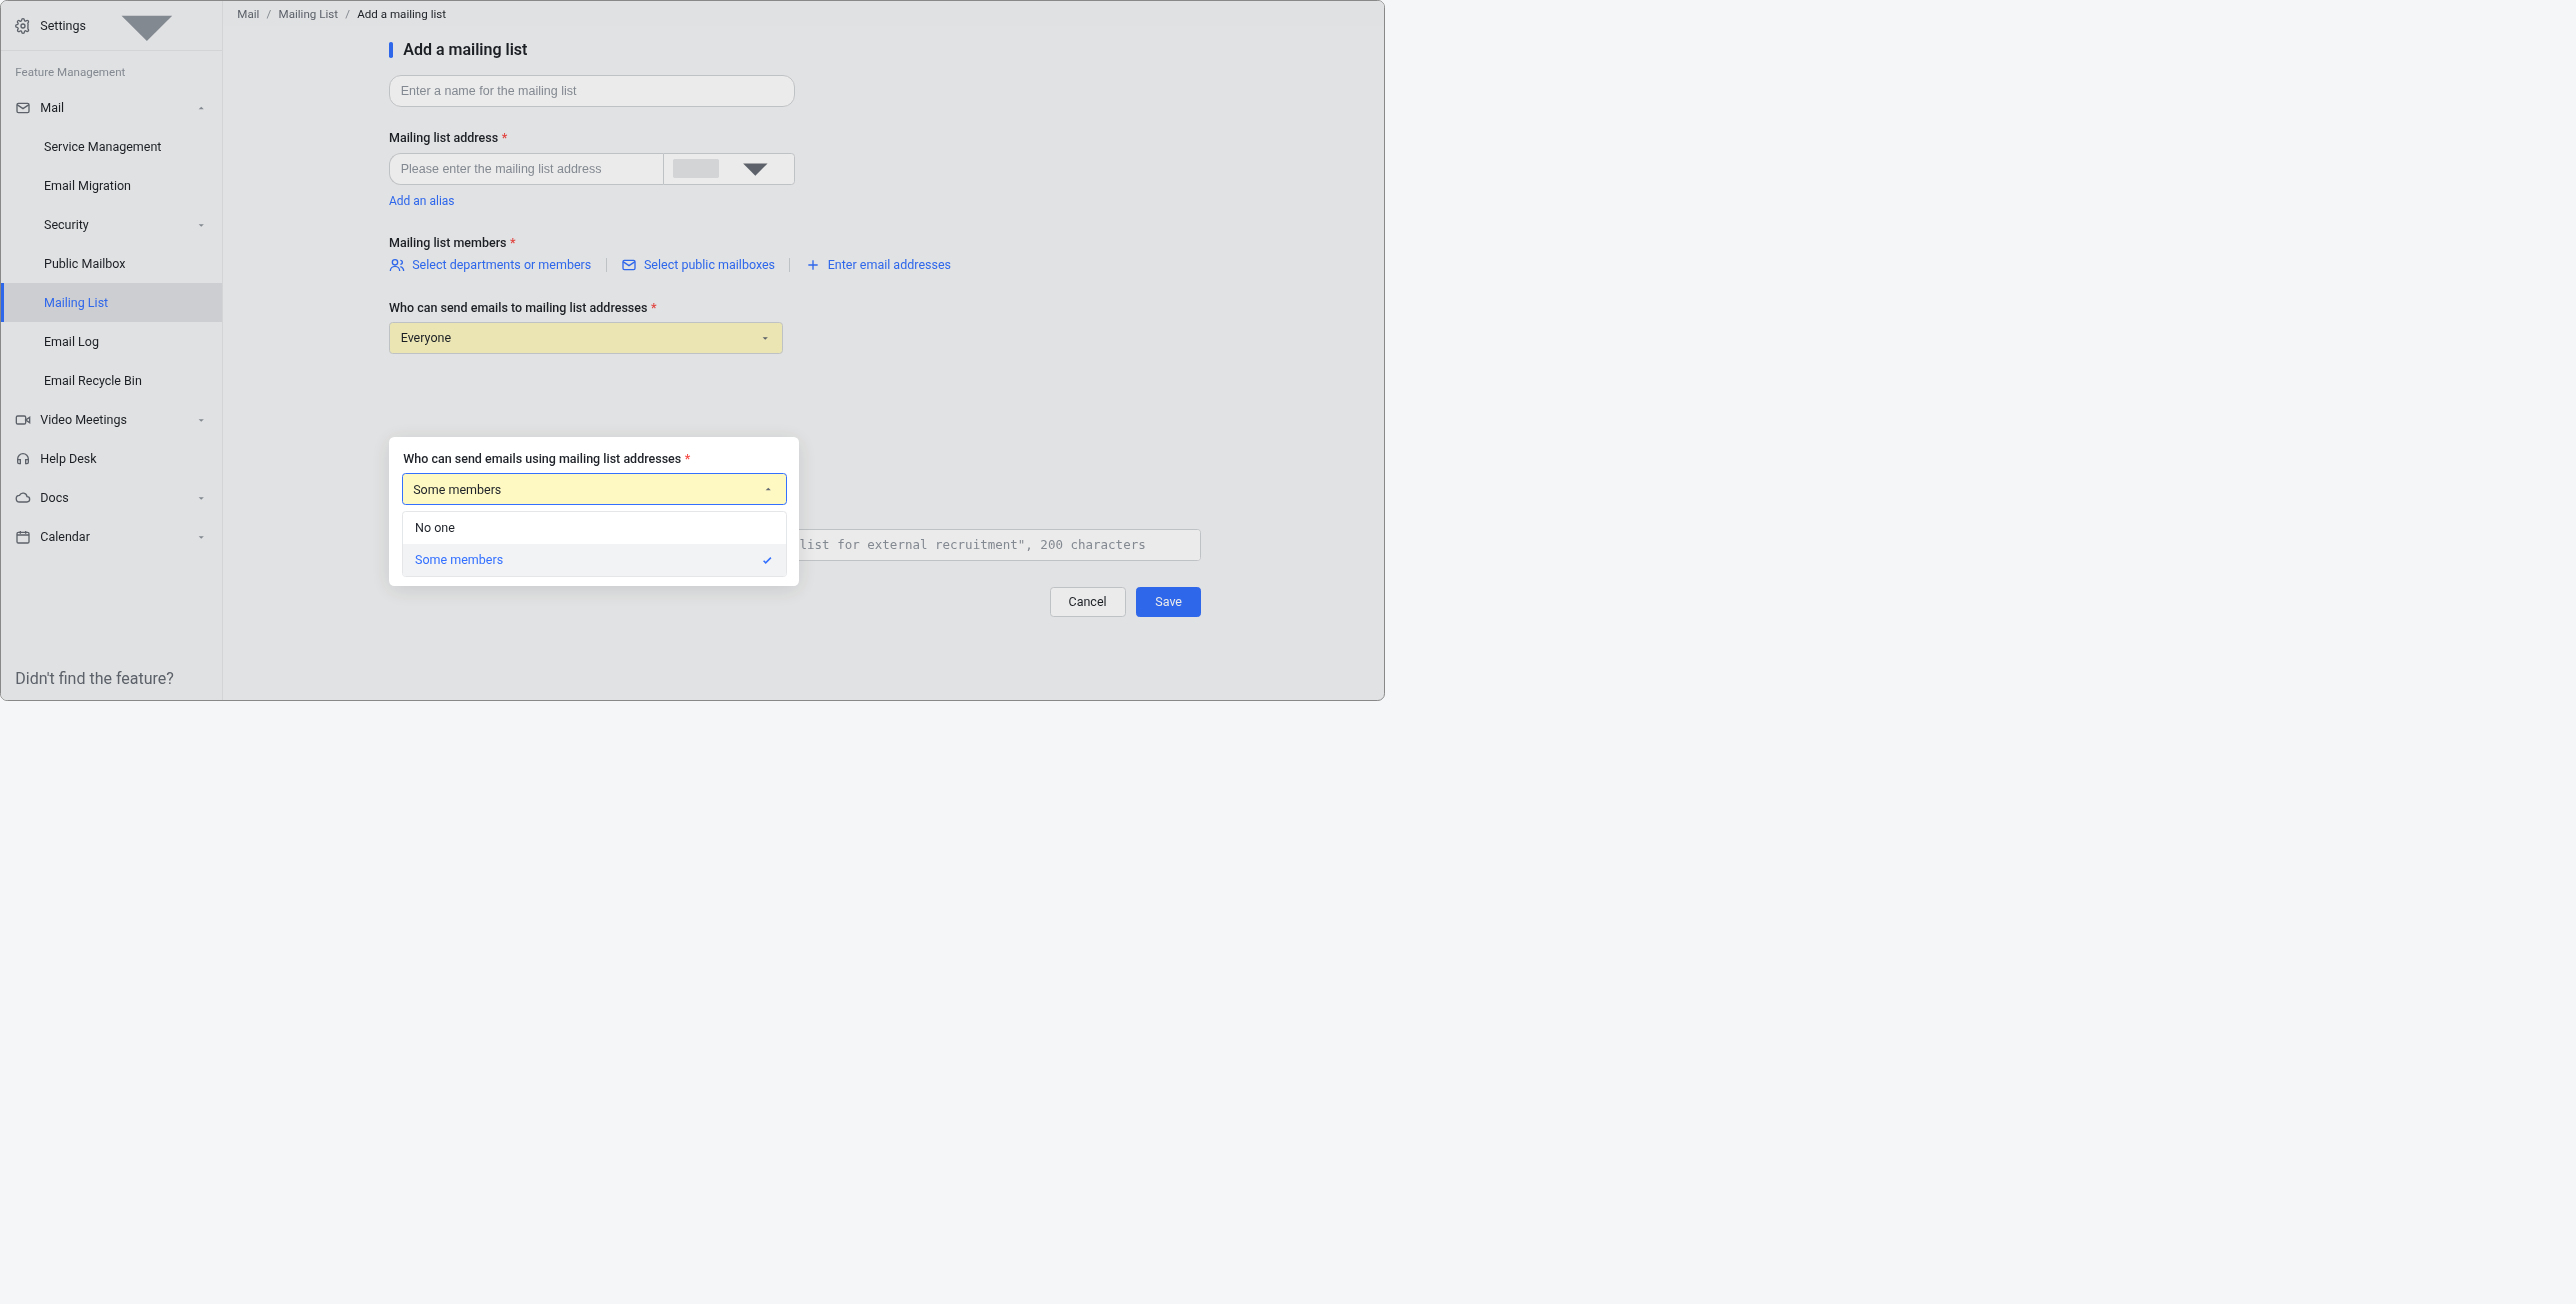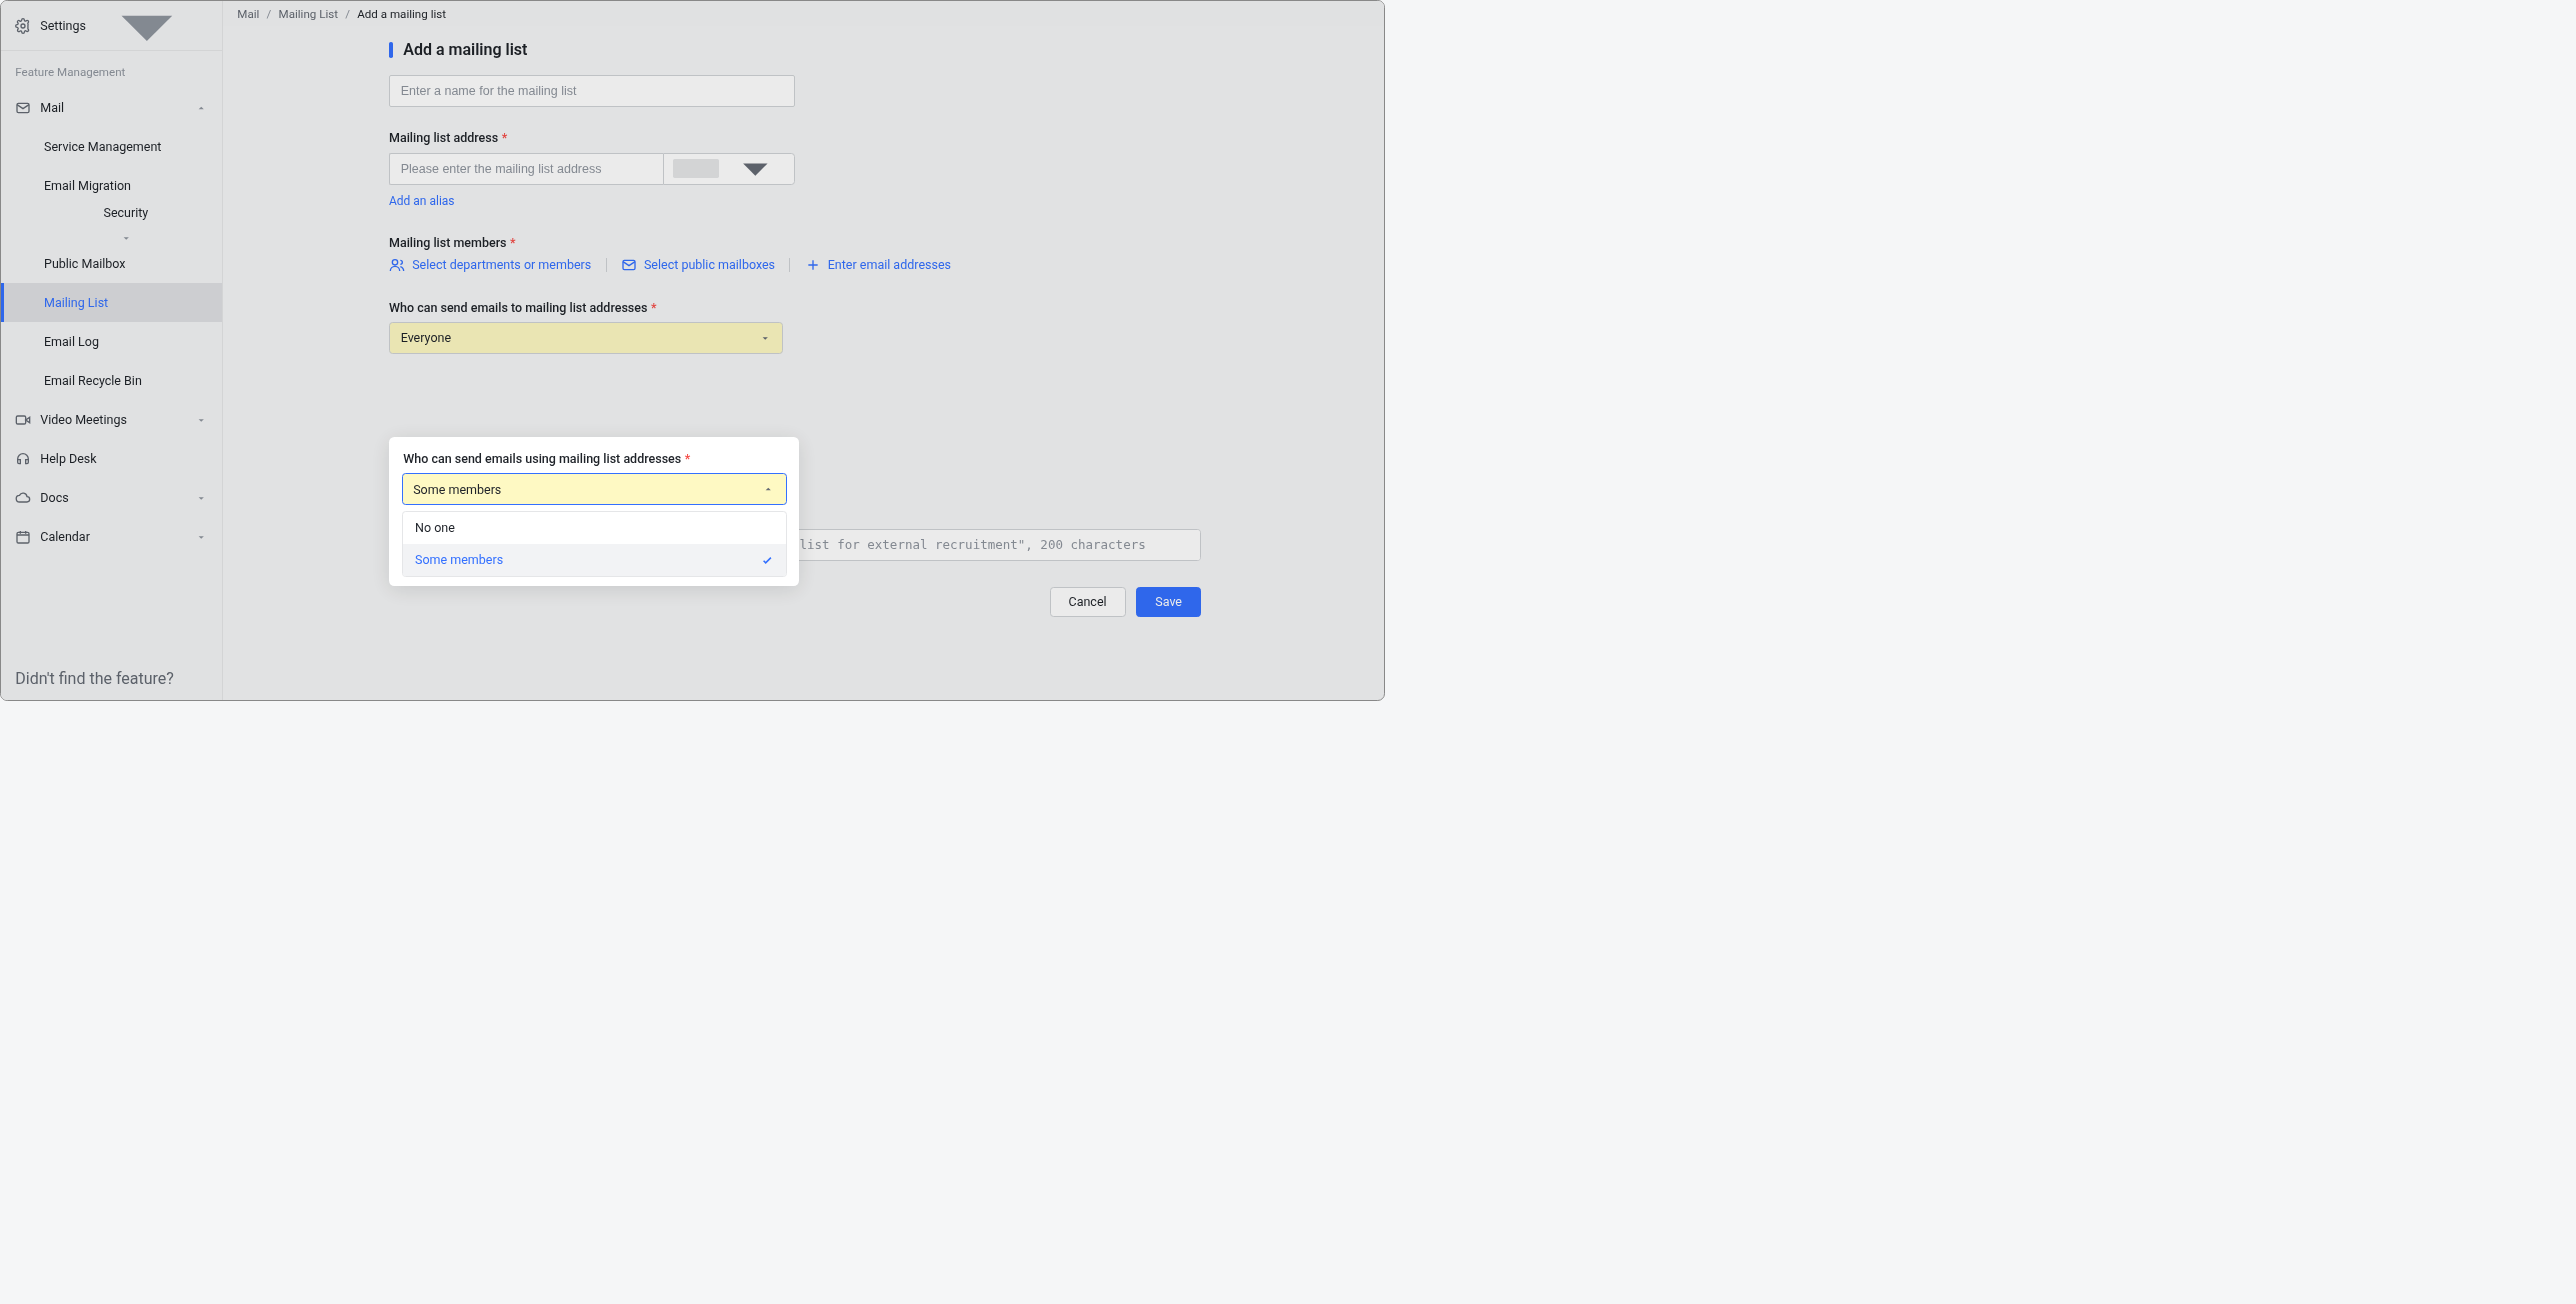--- a/index.html
+++ b/index.html
@@ -111,21 +111,21 @@
     margin-bottom: 19.7px;
   }
   .page-title .bar { width: 3.6px; height: 16px; background: #3370ff; border-radius: 1.8px; }
   .form-row { margin-bottom: 23px; }
   .form-label { font-size: 12.5px; font-weight: 500; margin-bottom: 7.2px; display: flex; align-items: center; gap: 3.6px; }
   .req { color: #f54a45; }
   .text-input {
     width: 406px;
     height: 32px;
     border: 0.9px solid #d0d3d6;
-    border-radius: 2px;
+    border-radius: 12px;
     padding: 0 10.7px;
     font-size: 12.5px;
     background: #fff;
     color: #1f2329;
   }
   .text-input::placeholder { color: #8f959e; }
   .addr-row { display: flex; width: 406px; }
   .addr-row .text-input { flex: 1; border-top-right-radius: 0; border-bottom-right-radius: 0; border-right: none; width: auto; }
   .domain-sel {
     width: 132px;
@@ -259,21 +259,21 @@
     <div class="nav-item sub">
       <div class="nav-left">
           <span>Service Management</span>
         </div>
     </div>
     <div class="nav-item sub">
       <div class="nav-left">
           <span>Email Migration</span>
         </div>
     </div>
-    <div class="nav-item sub" style="justify-content:space-between;flex-direction:column;">
+    <div class="nav-item sub" style="justify-content:space-between;">
       <div class="nav-left">
           <span>Security</span>
         </div>
       <svg class="chev" viewBox="0 0 24 24" fill="#8f959e">
           <path d="M7 10l5 5 5-5z"></path>
         </svg>
     </div>
     <div class="nav-item sub">
       <div class="nav-left">
           <span>Public Mailbox</span>

